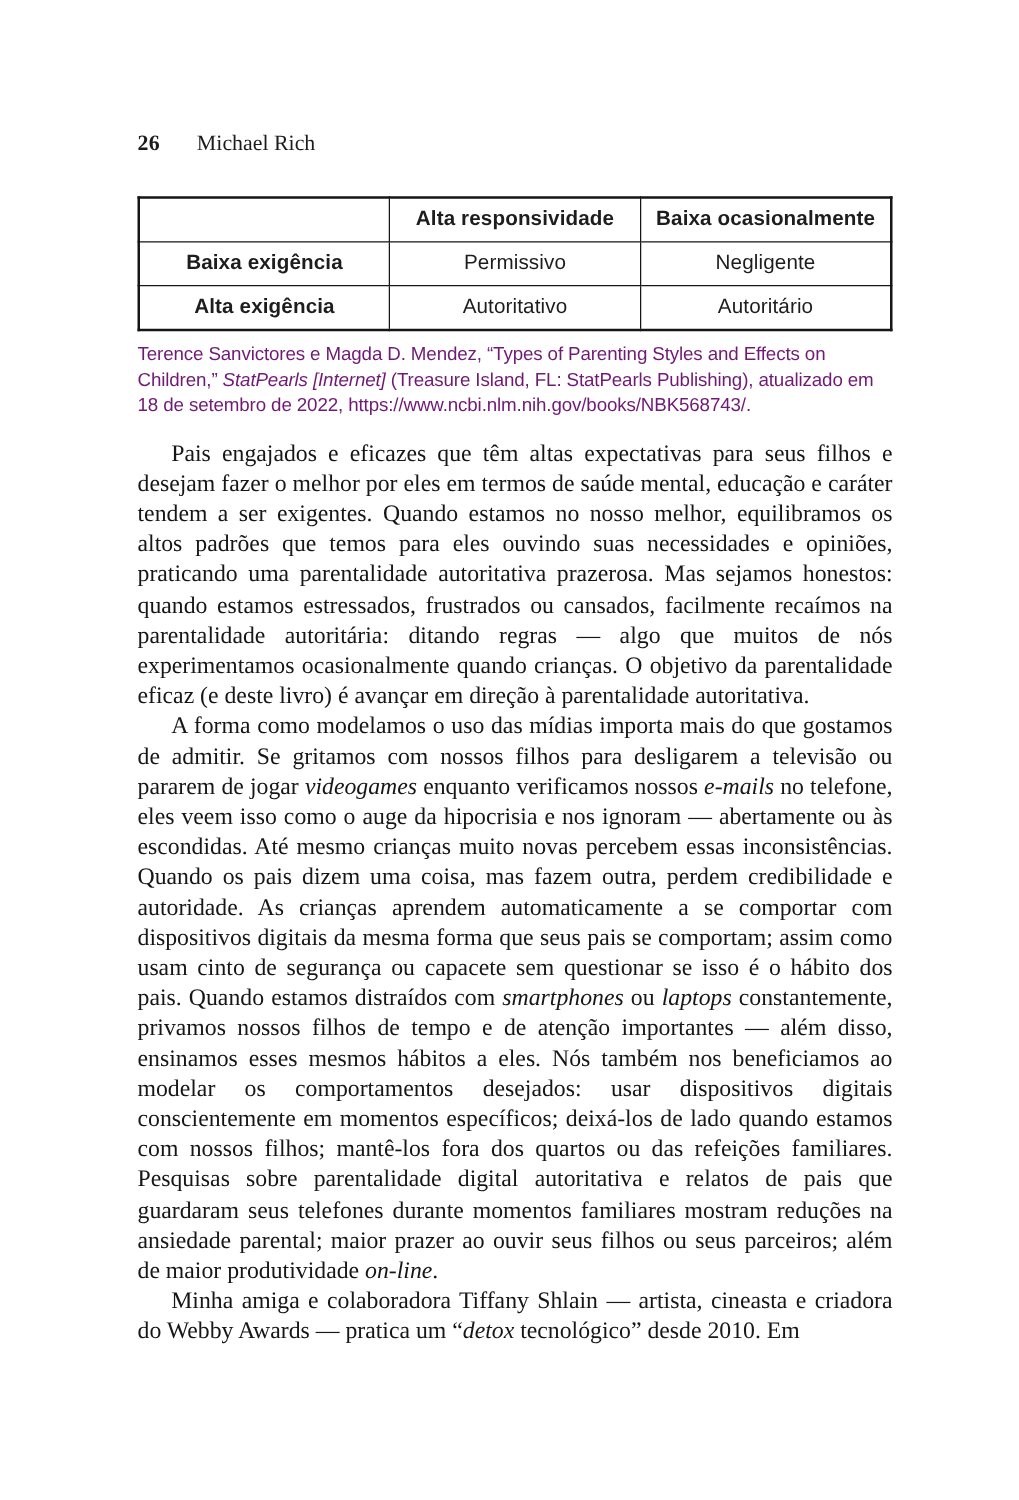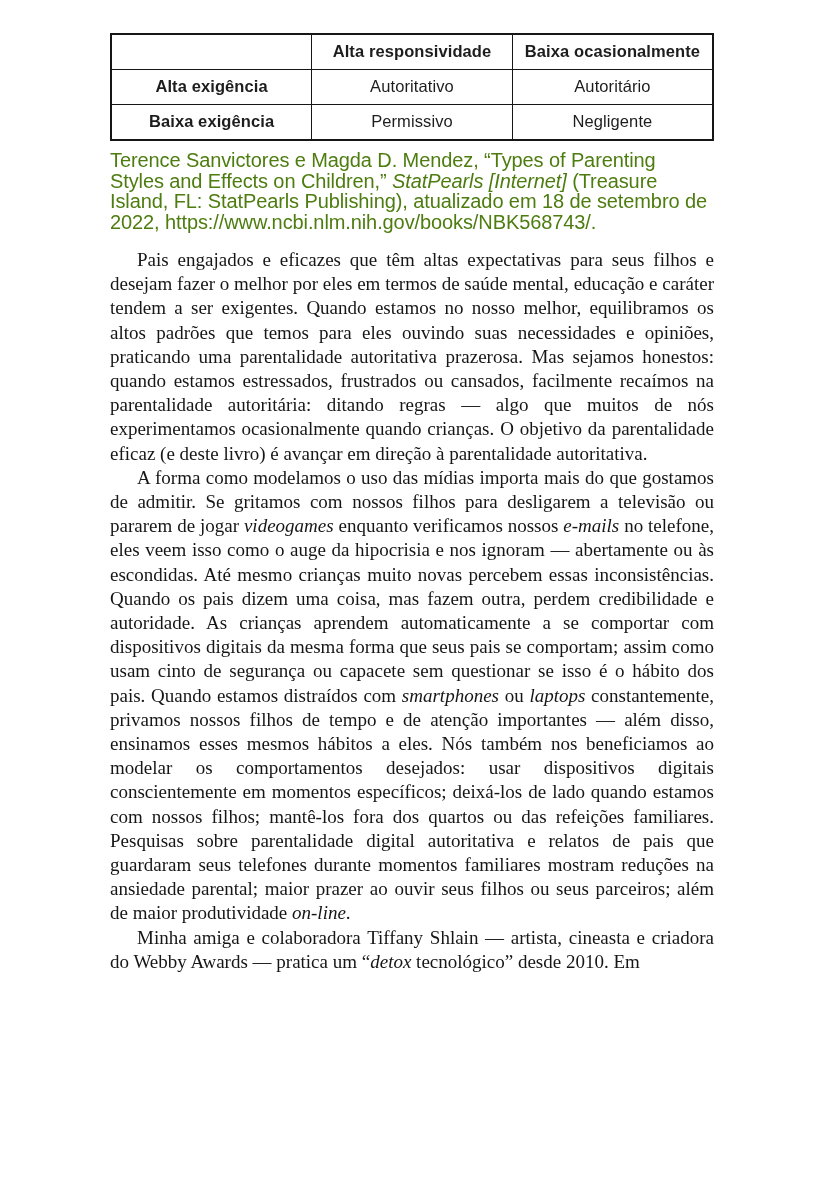--- a/index.html
+++ b/index.html
@@ -65,24 +65,24 @@
     font-weight: bold;
   }
   table.styles-table tbody th {
     font-weight: bold;
   }
 
   
   .caption {
     margin: 9px 0 0 0;
     font-family: "Liberation Sans", sans-serif;
-    font-size: 20px;
+    font-size: 15px;
     line-height: 20.5px;
     letter-spacing: -0.1px;
-    color: #4d7c0f;
+    color: #701a75;
     text-align: left;
   }
 
   
   .body-text {
     margin-top: 16px;
     font-family: "Liberation Serif", serif;
     font-size: 19px;
     line-height: 24.2px;
     color: #161616;
@@ -92,39 +92,43 @@
     margin: 0;
     text-indent: 27px;
   }
 </style>
 </head>
 <body>
 
 <div class="page">
   <div class="content">
 
+    <header class="running-head">
+      <span class="folio">26</span>
+      <span class="author">Michael Rich</span>
+    </header>
 
     <table class="styles-table">
       <thead>
         <tr>
           <th></th>
           <th>Alta responsividade</th>
           <th>Baixa ocasionalmente</th>
         </tr>
       </thead>
       <tbody>
         <tr>
+          <th>Baixa exigência</th>
+          <td>Permissivo</td>
+          <td>Negligente</td>
+        </tr>
+        <tr>
           <th>Alta exigência</th>
           <td>Autoritativo</td>
           <td>Autoritário</td>
-        </tr>
-        <tr>
-          <th>Baixa exigência</th>
-          <td>Permissivo</td>
-          <td>Negligente</td>
         </tr>
       </tbody>
     </table>
 
     <p class="caption">Terence Sanvictores e Magda D. Mendez, “Types of Parenting Styles and Effects on Children,” <i>StatPearls [Internet]</i> (Treasure Island, FL: StatPearls Publishing), atualizado em 18 de setembro de 2022, https://www.ncbi.nlm.nih.gov/books/NBK568743/.</p>
 
     <section class="body-text">
       <p>Pais engajados e eficazes que têm altas expectativas para seus filhos e desejam fazer o melhor por eles em termos de saúde mental, educação e caráter tendem a ser exigentes. Quando estamos no nosso melhor, equilibramos os altos padrões que temos para eles ouvindo suas necessidades e opiniões, praticando uma parentalidade autoritativa prazerosa. Mas sejamos honestos: quando estamos estressados, frustrados ou cansados, facilmente recaímos na parentalidade autoritária: ditando regras — algo que muitos de nós experimentamos ocasionalmente quando crianças. O objetivo da parentalidade eficaz (e deste livro) é avançar em direção à parentalidade autoritativa.</p>
       <p>A forma como modelamos o uso das mídias importa mais do que gostamos de admitir. Se gritamos com nossos filhos para desligarem a televisão ou pararem de jogar <i>videogames</i> enquanto verificamos nossos <i>e-mails</i> no telefone, eles veem isso como o auge da hipocrisia e nos ignoram — abertamente ou às escondidas. Até mesmo crianças muito novas percebem essas inconsistências. Quando os pais dizem uma coisa, mas fazem outra, perdem credibilidade e autoridade. As crianças aprendem automaticamente a se comportar com dispositivos digitais da mesma forma que seus pais se comportam; assim como usam cinto de segurança ou capacete sem questionar se isso é o hábito dos pais. Quando estamos distraídos com <i>smartphones</i> ou <i>laptops</i> constantemente, privamos nossos filhos de tempo e de atenção importantes — além disso, ensinamos esses mesmos hábitos a eles. Nós também nos beneficiamos ao modelar os comportamentos desejados: usar dispositivos digitais conscientemente em momentos específicos; deixá-los de lado quando estamos com nossos filhos; mantê-los fora dos quartos ou das refeições familiares. Pesquisas sobre parentalidade digital autoritativa e relatos de pais que guardaram seus telefones durante momentos familiares mostram reduções na ansiedade parental; maior prazer ao ouvir seus filhos ou seus parceiros; além de maior produtividade <i>on-line</i>.</p>
       <p>Minha amiga e colaboradora Tiffany Shlain — artista, cineasta e criadora do Webby Awards — pratica um “<i>detox</i> tecnológico” desde 2010. Em</p>

